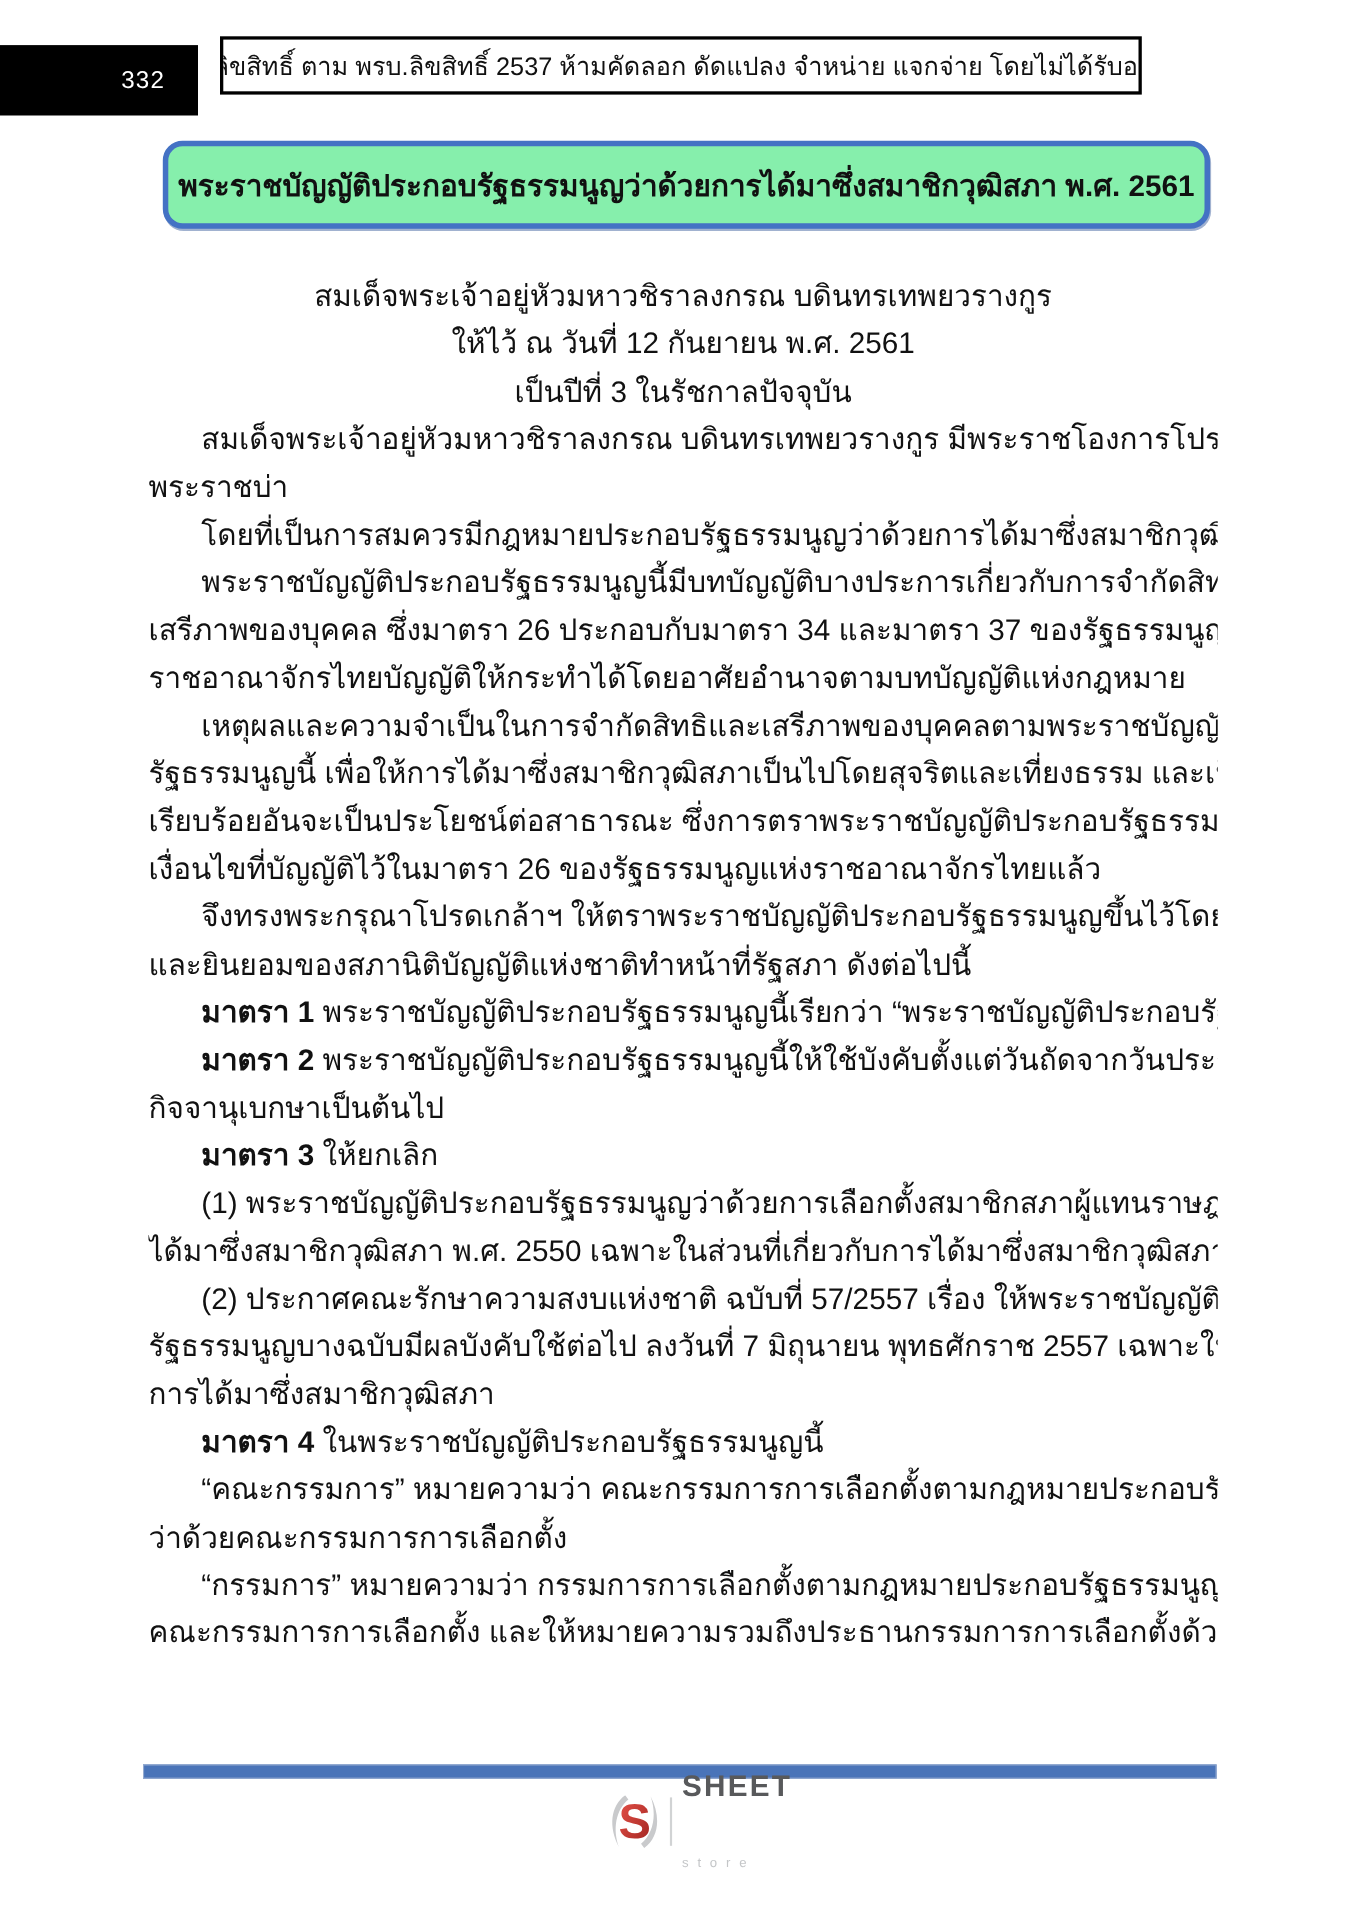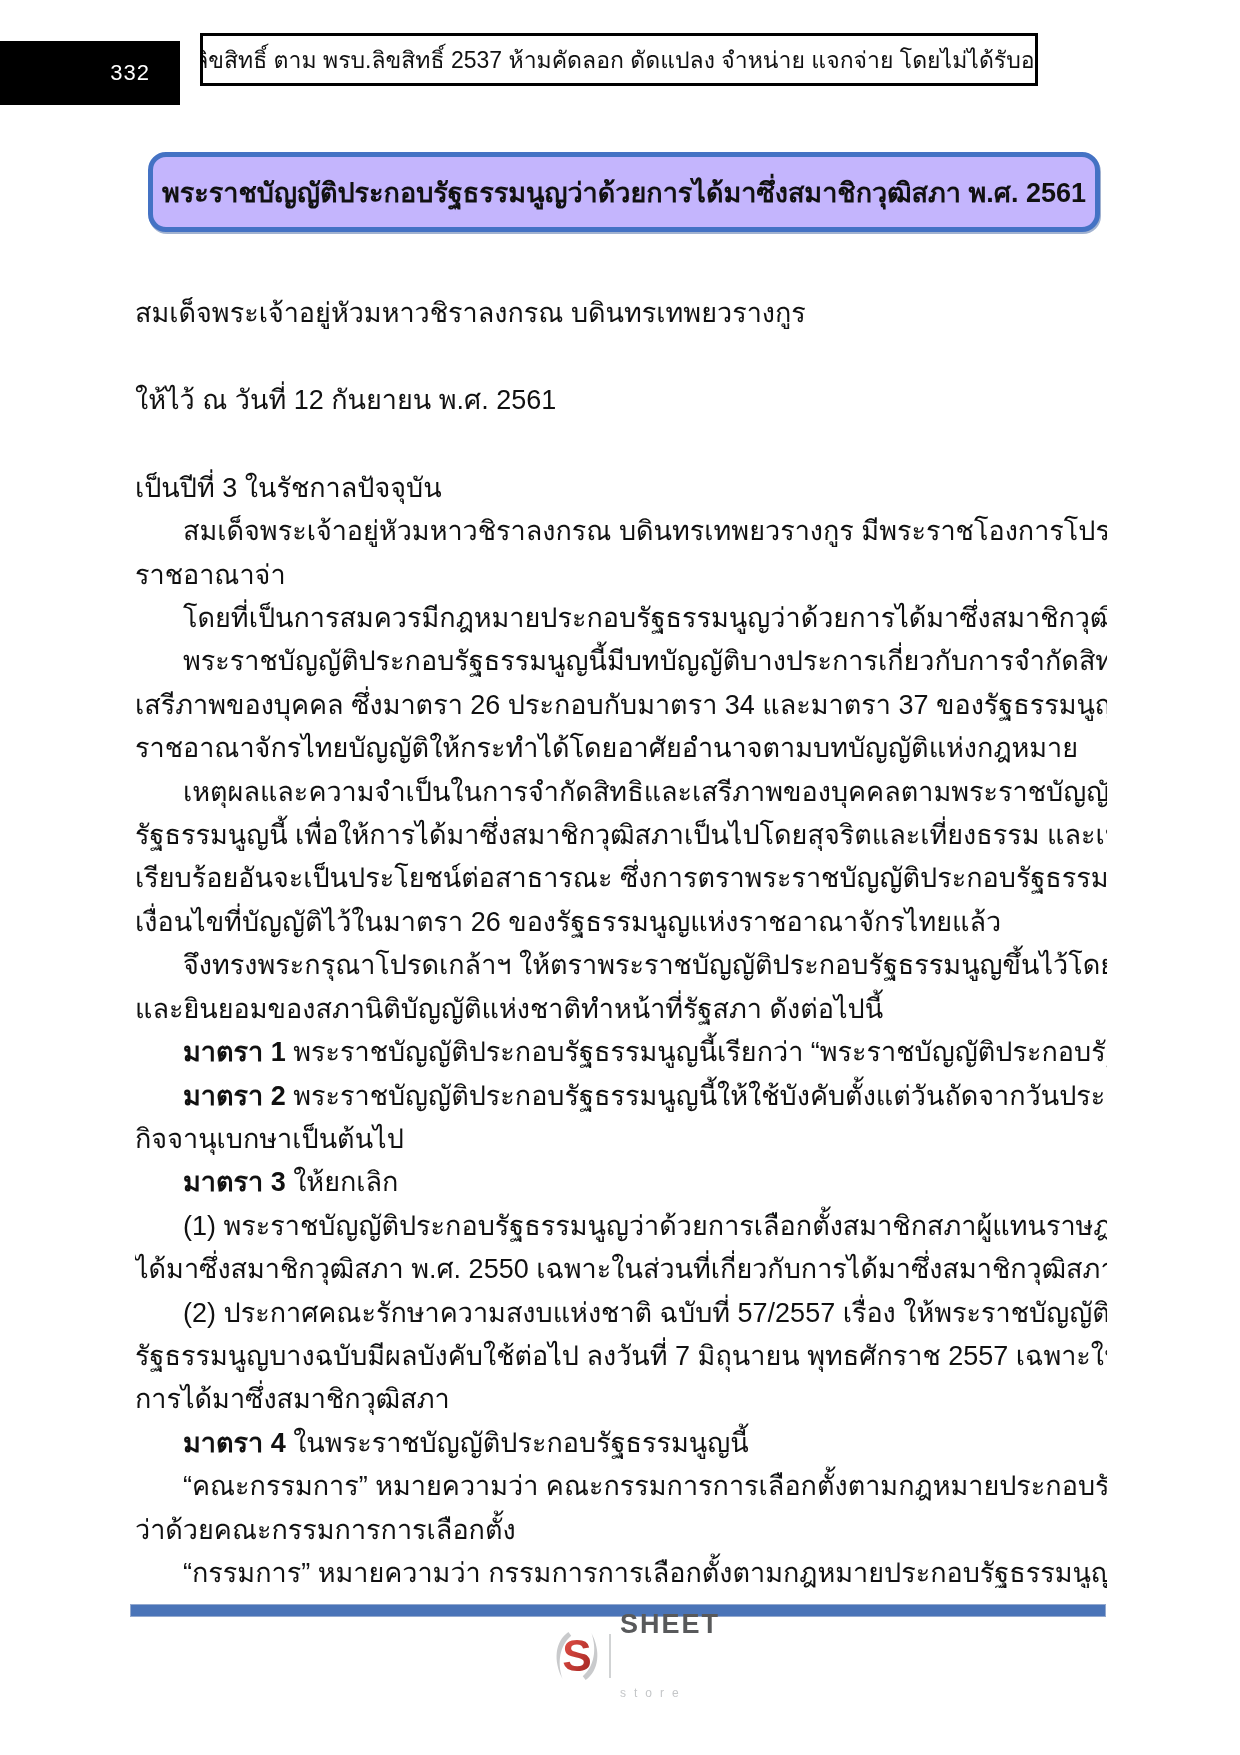--- a/index.html
+++ b/index.html
@@ -21,31 +21,31 @@
     padding-right:30px;font-size:22px;letter-spacing:1px;
   }
   .copyright-box{
     position:absolute;left:200px;top:33px;width:838px;height:53px;
     background:#ffffff;border:3px solid #000000;
     display:flex;align-items:center;justify-content:center;
     font-size:23px;white-space:nowrap;overflow:hidden;
   }
   .title-box{
     position:absolute;left:148px;top:128px;width:952px;height:80px;
-    background:#c4b5fd;border:5px solid var(--blue-border);border-radius:18px;
+    background:#86efac;border:5px solid var(--blue-border);border-radius:18px;
     box-shadow:1px 2px 0 rgba(47,85,151,0.45);
     display:flex;align-items:center;justify-content:center;
-    font-size:27px;font-weight:bold;white-space:nowrap;overflow:hidden;margin-top:24px;
+    font-size:27px;font-weight:bold;white-space:nowrap;overflow:hidden;
   }
   .document-body{
     position:absolute;left:135px;top:248px;width:972px;height:1340px;
     font-size:27px;line-height:43.4px;overflow:hidden;
   }
   .line{white-space:nowrap;}
-  .line.center{text-align:left;margin-top:44px;}
+  .line.center{text-align:center;}
   .line.indent{padding-left:48px;}
   .line b{font-weight:bold;}
 
   .footer-bar{
     position:absolute;left:130px;top:1604px;width:976px;height:13px;
     background:var(--bar-blue);
     border:1px solid #93a9cf;
   }
   .footer-logo{
     position:absolute;left:552px;top:1632px;height:48px;
@@ -72,21 +72,21 @@
 
   <div class="title-box">
     <span>พระราชบัญญัติประกอบรัฐธรรมนูญว่าด้วยการได้มาซึ่งสมาชิกวุฒิสภา พ.ศ. 2561</span>
   </div>
 
   <div class="document-body">
       <div class="line center">สมเด็จพระเจ้าอยู่หัวมหาวชิราลงกรณ บดินทรเทพยวรางกูร</div>
       <div class="line center">ให้ไว้ ณ วันที่ 12 กันยายน พ.ศ. 2561</div>
       <div class="line center">เป็นปีที่ 3 ในรัชกาลปัจจุบัน</div>
       <div class="line indent">สมเด็จพระเจ้าอยู่หัวมหาวชิราลงกรณ บดินทรเทพยวรางกูร มีพระราชโองการโปรดเกล้าฯให้</div>
-      <div class="line left">ราชอาณาจ่า</div>
+      <div class="line left">พระราชบ่า</div>
       <div class="line indent">โดยที่เป็นการสมควรมีกฎหมายประกอบรัฐธรรมนูญว่าด้วยการได้มาซึ่งสมาชิกวุฒิสภา</div>
       <div class="line indent">พระราชบัญญัติประกอบรัฐธรรมนูญนี้มีบทบัญญัติบางประการเกี่ยวกับการจำกัดสิทธิและ</div>
       <div class="line left">เสรีภาพของบุคคล ซึ่งมาตรา 26 ประกอบกับมาตรา 34 และมาตรา 37 ของรัฐธรรมนูญแห่ง</div>
       <div class="line left">ราชอาณาจักรไทยบัญญัติให้กระทำได้โดยอาศัยอำนาจตามบทบัญญัติแห่งกฎหมาย</div>
       <div class="line indent">เหตุผลและความจำเป็นในการจำกัดสิทธิและเสรีภาพของบุคคลตามพระราชบัญญัติประกอบ</div>
       <div class="line left">รัฐธรรมนูญนี้ เพื่อให้การได้มาซึ่งสมาชิกวุฒิสภาเป็นไปโดยสุจริตและเที่ยงธรรม และเป็นระเบียบ</div>
       <div class="line left">เรียบร้อยอันจะเป็นประโยชน์ต่อสาธารณะ ซึ่งการตราพระราชบัญญัติประกอบรัฐธรรมนูญนี้สอดคล้องกับ</div>
       <div class="line left">เงื่อนไขที่บัญญัติไว้ในมาตรา 26 ของรัฐธรรมนูญแห่งราชอาณาจักรไทยแล้ว</div>
       <div class="line indent">จึงทรงพระกรุณาโปรดเกล้าฯ ให้ตราพระราชบัญญัติประกอบรัฐธรรมนูญขึ้นไว้โดยคำแนะนำ</div>
       <div class="line left">และยินยอมของสภานิติบัญญัติแห่งชาติทำหน้าที่รัฐสภา ดังต่อไปนี้</div>

